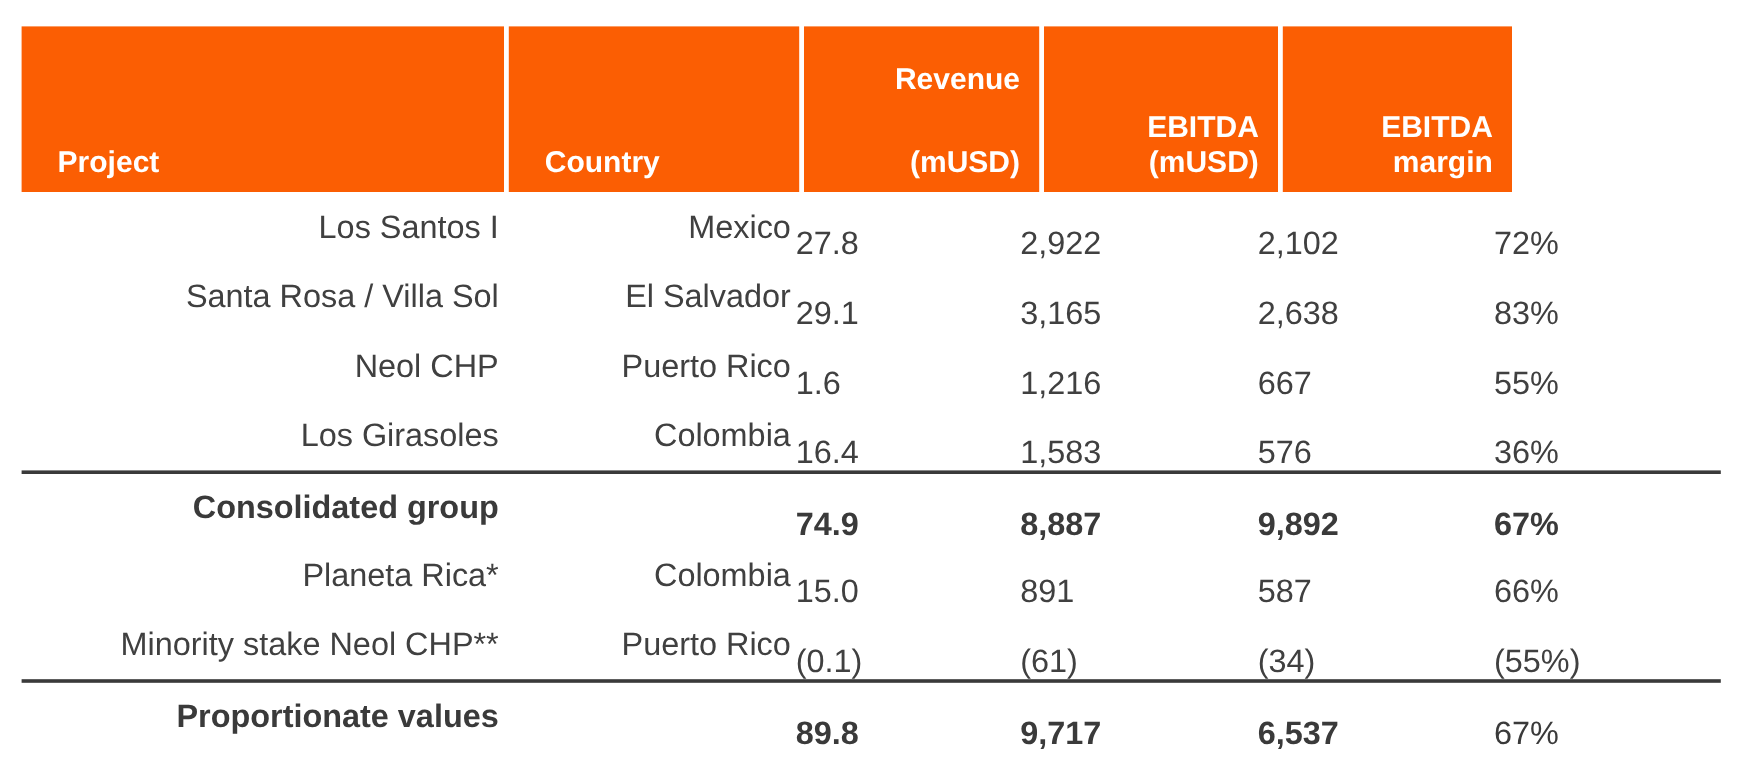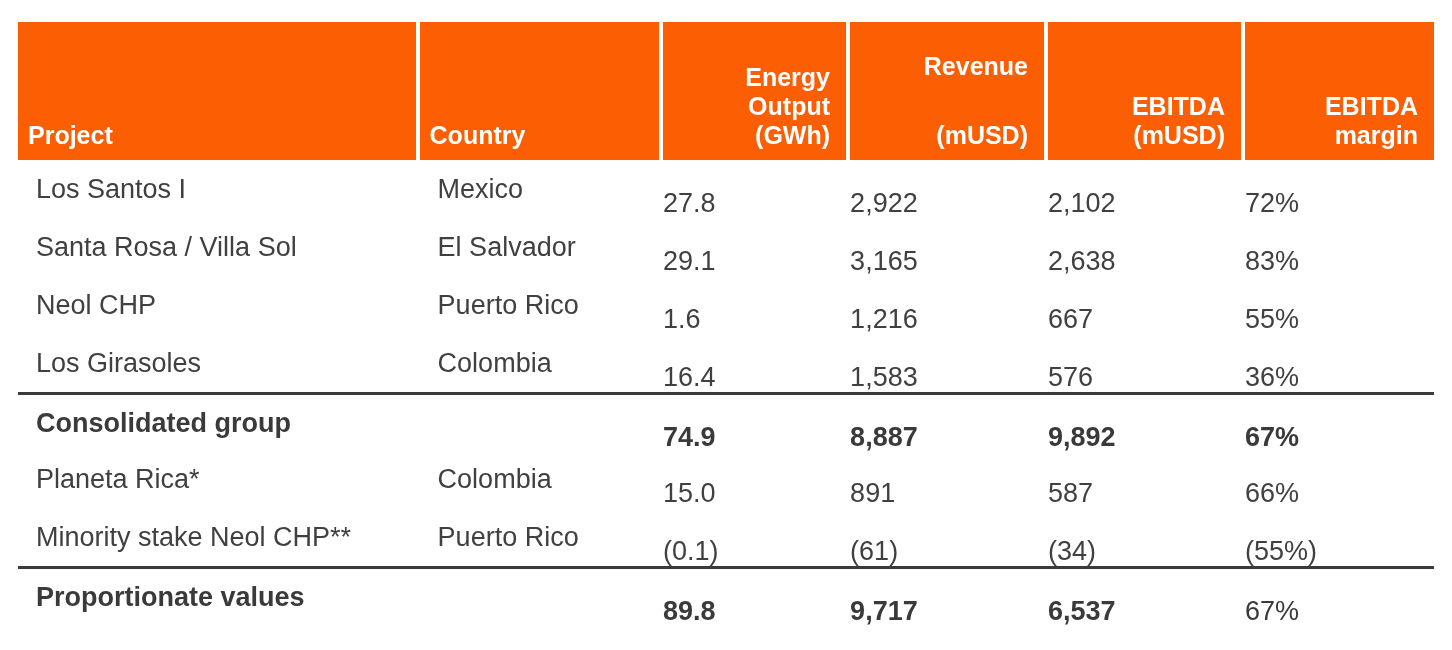--- a/index.html
+++ b/index.html
@@ -34,21 +34,21 @@
     font-size: 25px;
     line-height: 29px;
     display: flex;
     flex-direction: column;
     justify-content: flex-end;
     box-sizing: border-box;
     padding-bottom: 10px;
     margin-right: 4px;
   }
   .th:last-child { margin-right: 0; }
-  .th.left  { align-items: flex-start; text-align: right;  padding-left: 10px; }
+  .th.left  { align-items: flex-start; text-align: right;  padding-left: 30px; }
   .th.right { align-items: flex-end;   text-align: right; padding-right: 16px; }
   .th .ln { display: block; white-space: pre; }
 
   
   .c-project { width: 402px; }
   .c-country { width: 242px; }
   .c-energy  { width: 185px; }
   .c-revenue { width: 196px; gap: 40px; }
   .c-ebitda  { width: 195px; }
   .c-margin  { width: 191px; }
@@ -65,41 +65,36 @@
   .td {
     color: #404040;
     font-size: 27px;
     line-height: 32px;
     box-sizing: border-box;
     margin-right: 4px;
     white-space: pre;
     overflow: hidden;
   }
   .td:last-child { margin-right: 0; }
-  .td.left  { text-align: left;  padding-left: 18px; }
+  .td.left  { text-align: right;  padding-left: 18px; }
   .td.right { text-align: left; padding-right: 16px; margin-top: 28px; }
   .tr.bold .td { font-weight: bold; color: #3a3a3a; }
   .td.not-bold { font-weight: normal !important; }
 </style>
 </head>
 <body>
 
 <div class="table-wrap">
 
   <div class="thead">
     <div class="th left c-project">
       <span class="ln">Project</span>
     </div>
     <div class="th left c-country">
       <span class="ln">Country</span>
-    </div>
-    <div class="th right c-energy">
-      <span class="ln">Energy</span>
-      <span class="ln">Output</span>
-      <span class="ln">(GWh)</span>
     </div>
     <div class="th right c-revenue">
       <span class="ln">Revenue</span>
       <span class="ln">(mUSD)</span>
     </div>
     <div class="th right c-ebitda">
       <span class="ln">EBITDA</span>
       <span class="ln">(mUSD)</span>
     </div>
     <div class="th right c-margin">

